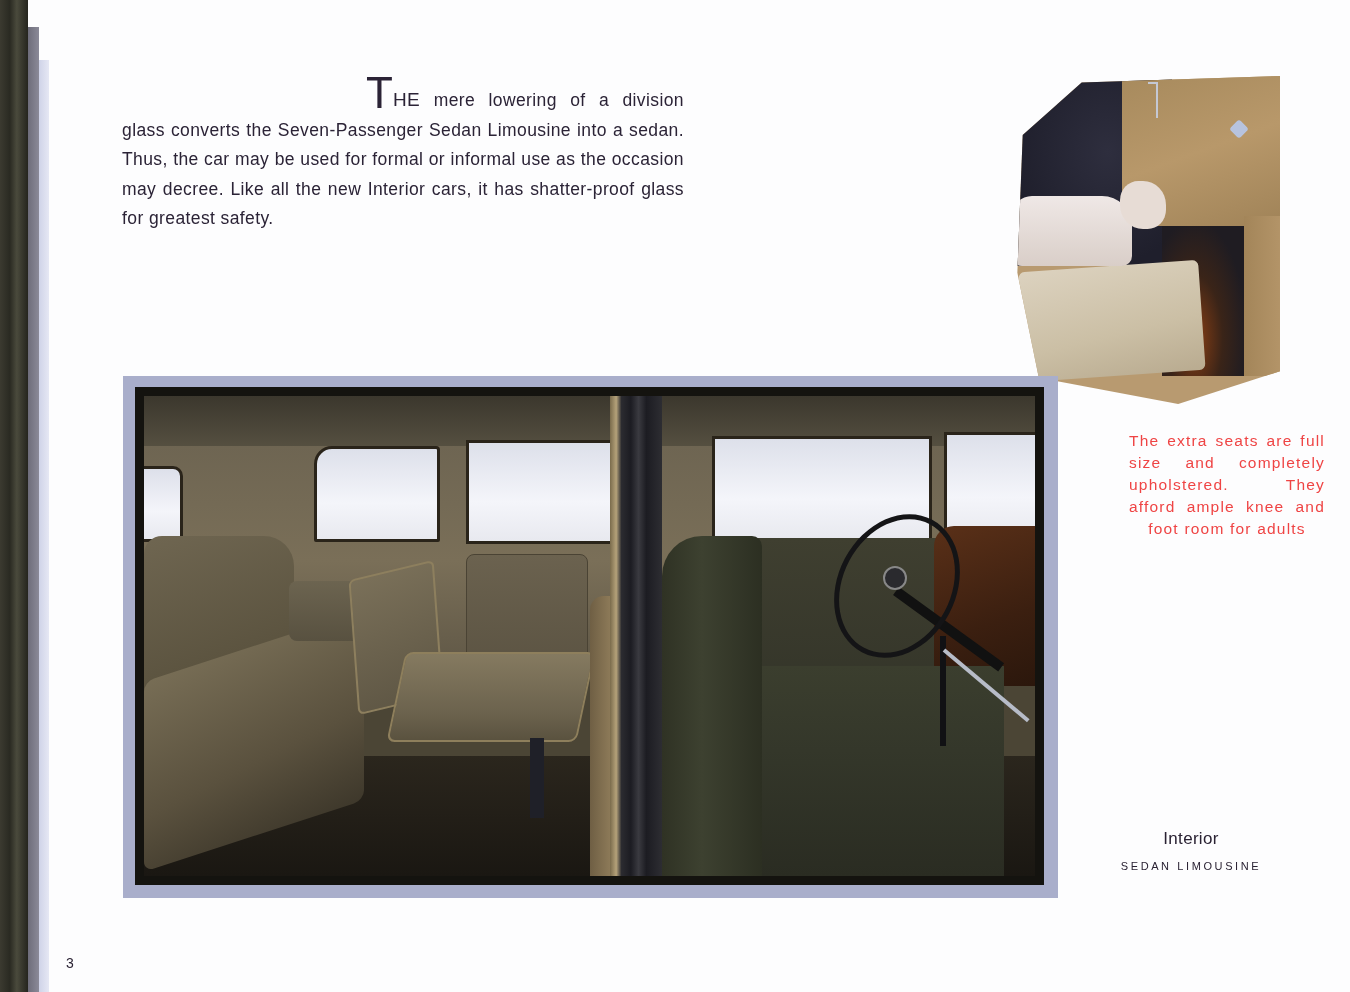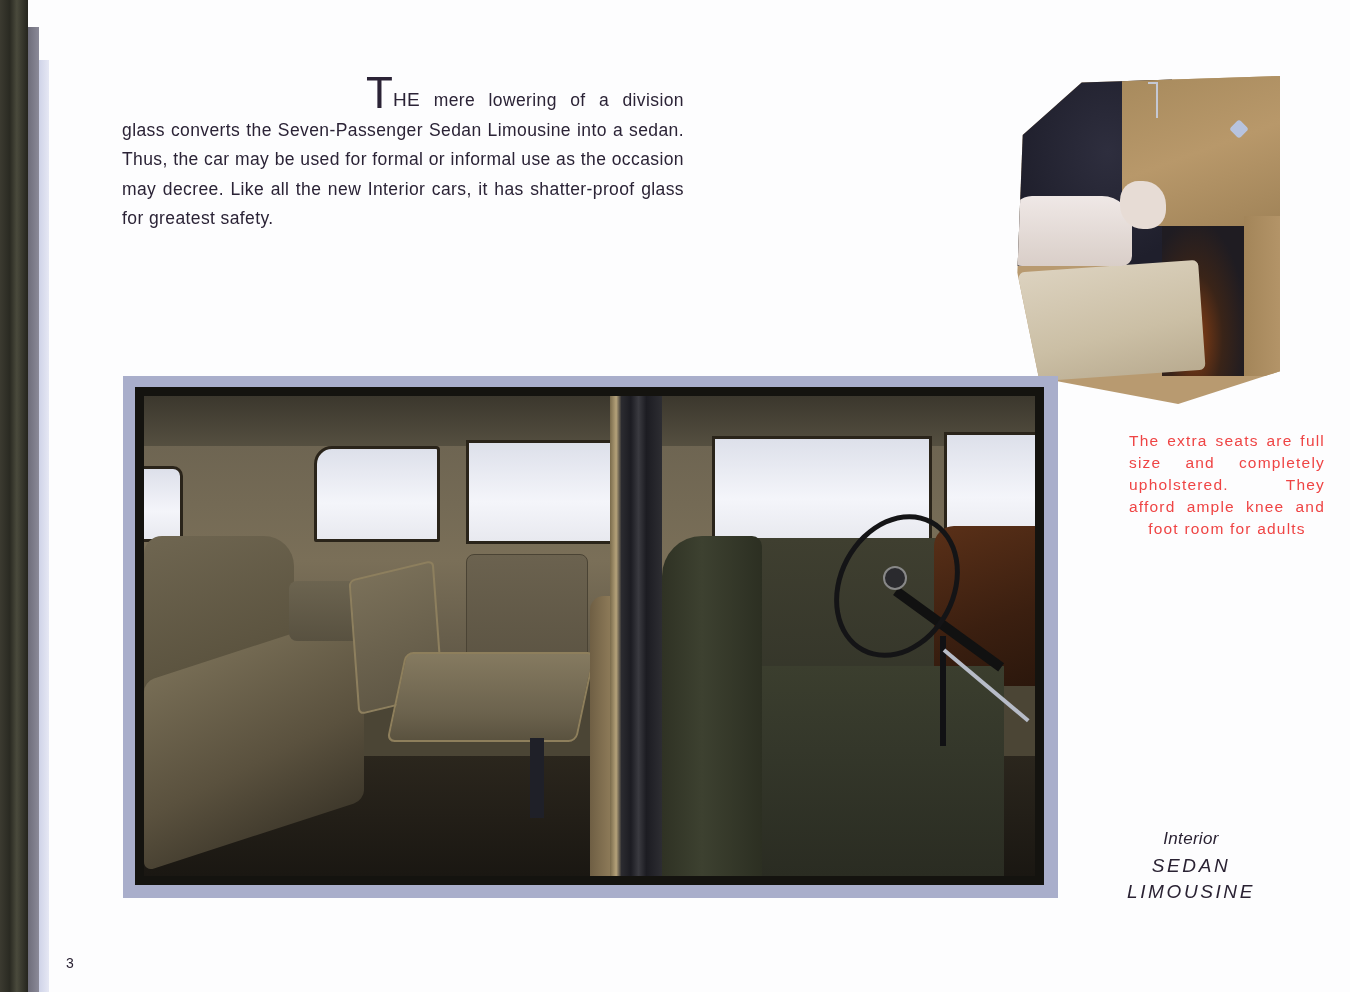--- a/index.html
+++ b/index.html
@@ -140,27 +140,26 @@
     .steering-column { position: absolute; left: 752px; top: 190px; width: 130px; height: 10px;
       background: #111; transform: rotate(36deg); transform-origin: left center; }
     .gear-lever { position: absolute; left: 796px; top: 240px; width: 6px; height: 110px;
       background: #111114; }
     .floor-lever { position: absolute; left: 800px; top: 252px; width: 110px; height: 4px;
       background: #b7bcc8; transform: rotate(40deg); transform-origin: left center; }
 
     .photo-caption {
       position: absolute; left: 1092px; top: 825px; width: 198px; text-align: center;
       color: #2a2233;
-      font-style: italic;
     }
     .photo-caption .line1, .photo-caption .line2 {
       display: block; font-size: 17px; line-height: 28px; letter-spacing: 0.3px;
     }
     .photo-caption .line3 {
-      display: block; font-size: 19px; line-height: 26px; letter-spacing: 2.6px;
+      display: block; font-size: 11px; line-height: 26px; letter-spacing: 2.6px;
     }
 
     .page-number {
       position: absolute; left: 66px; top: 955px; font-size: 14px; letter-spacing: 1px;
       color: #2a2233;
     }
   </style>
 </head>
 <body>
 

